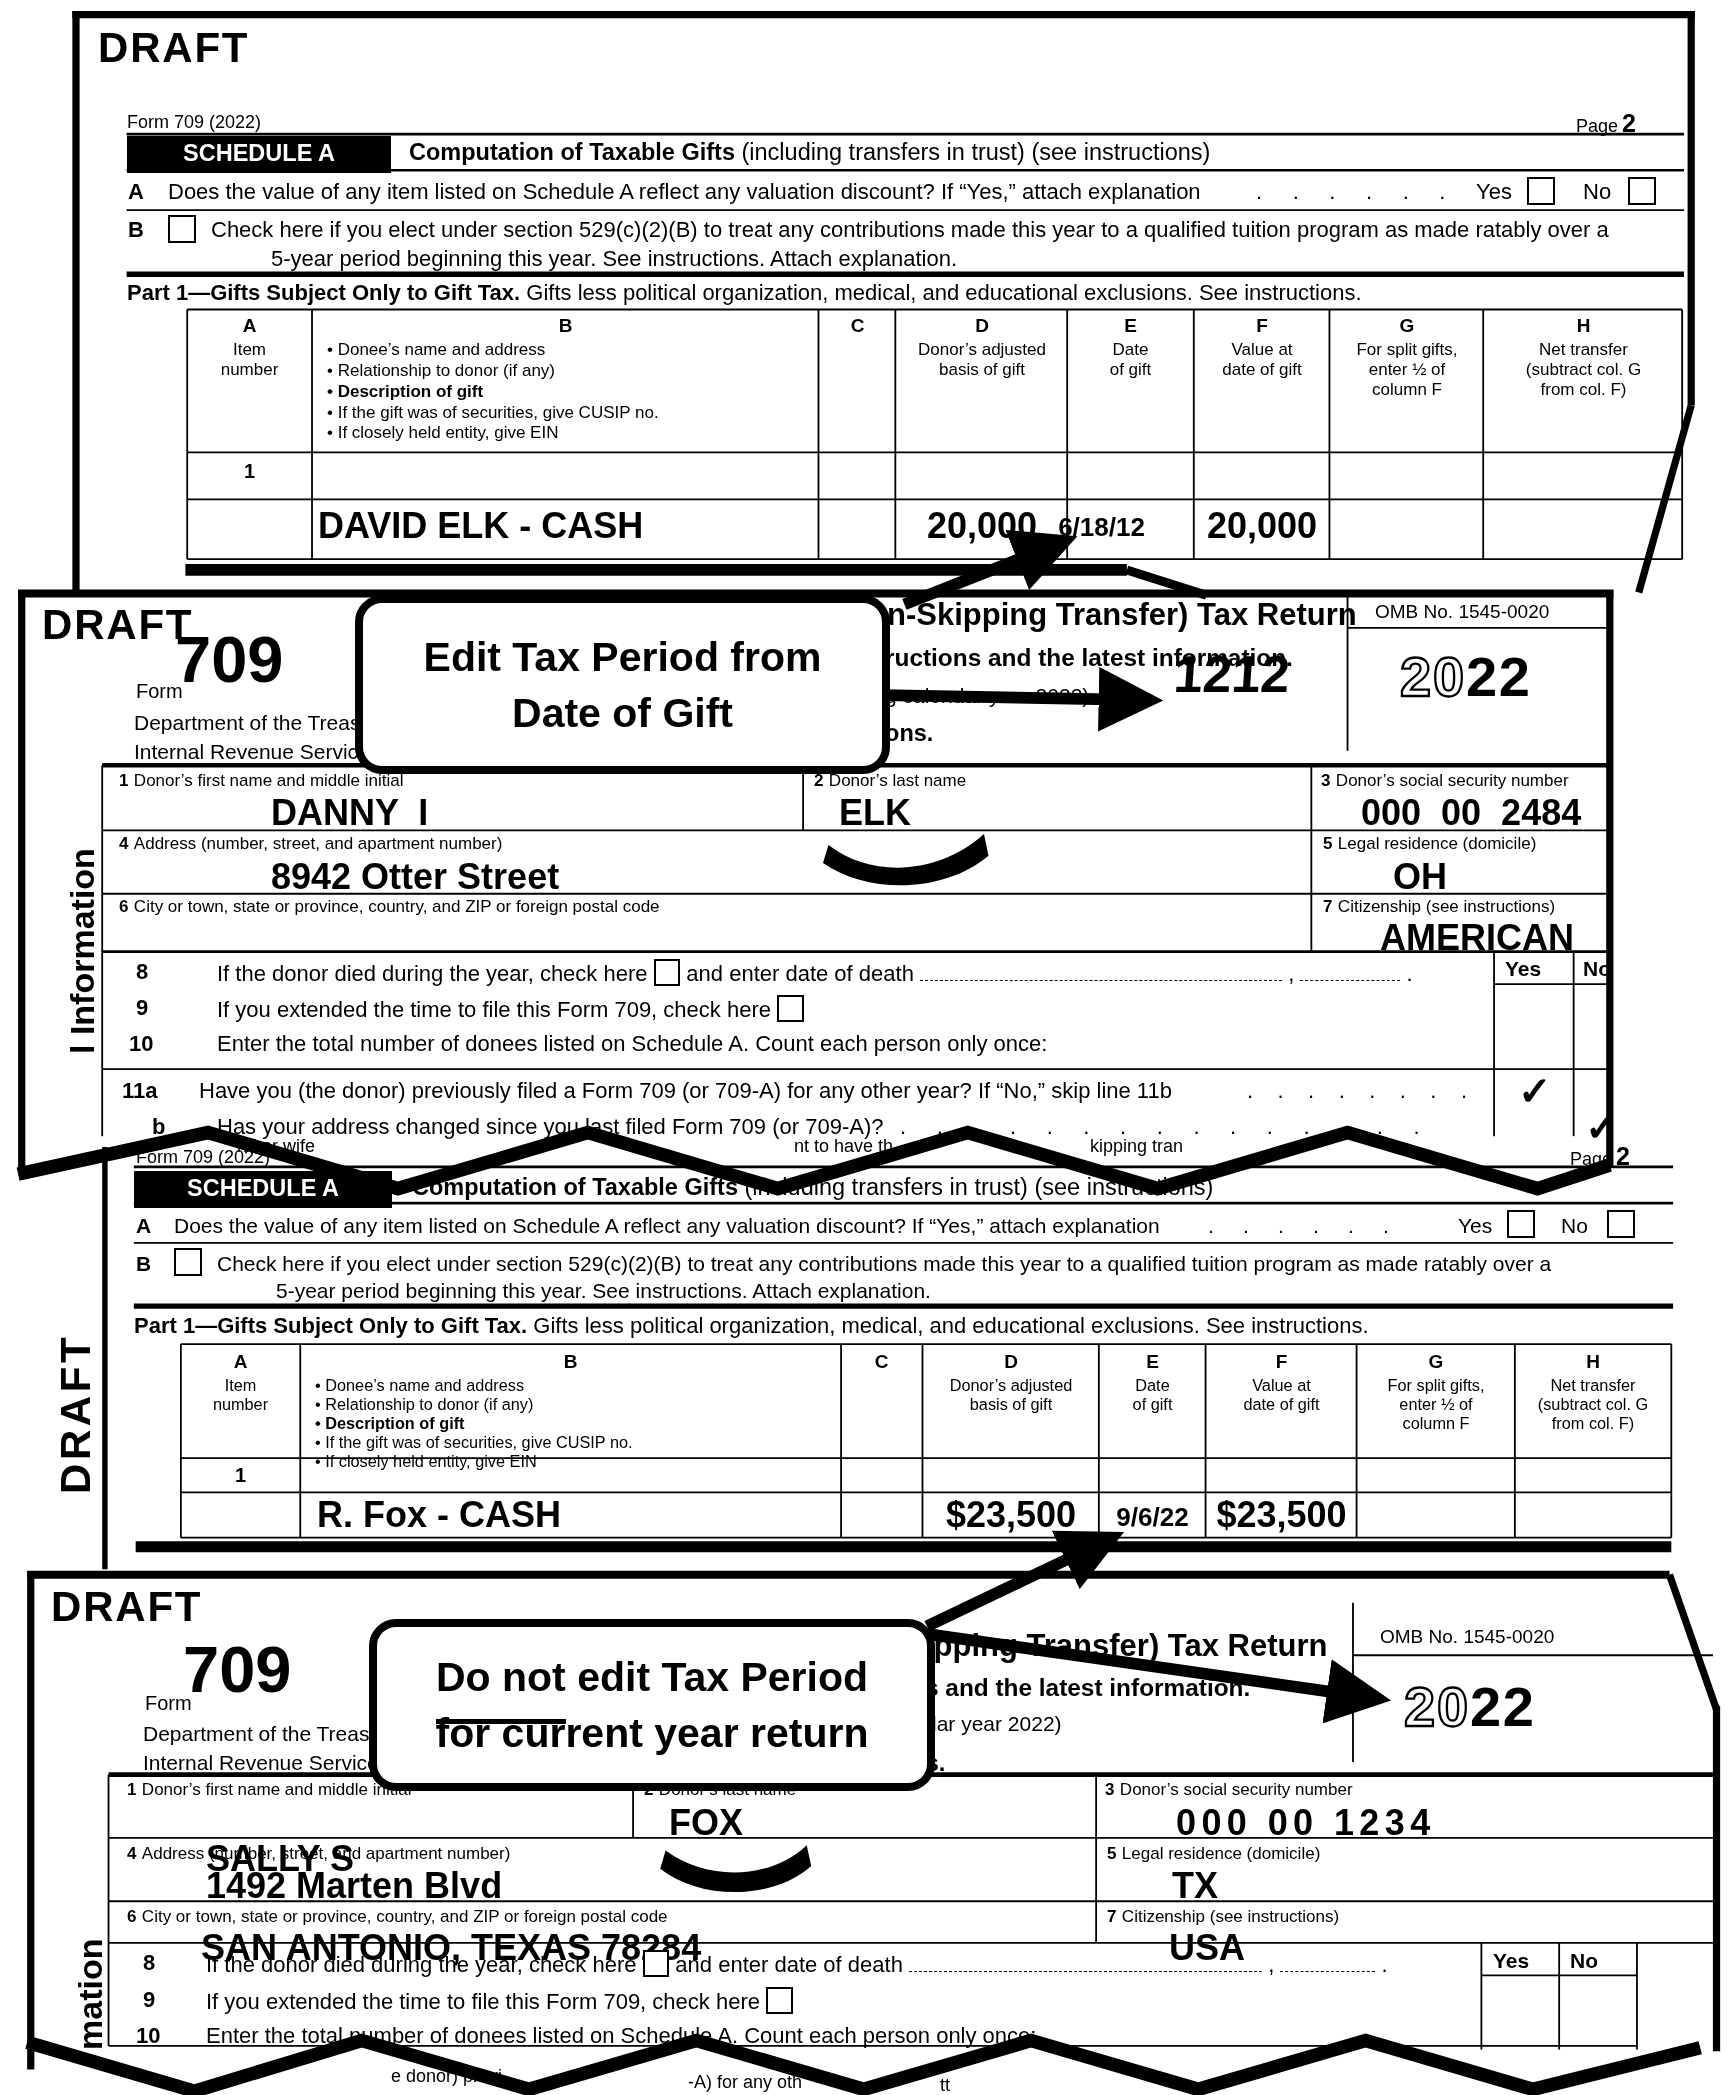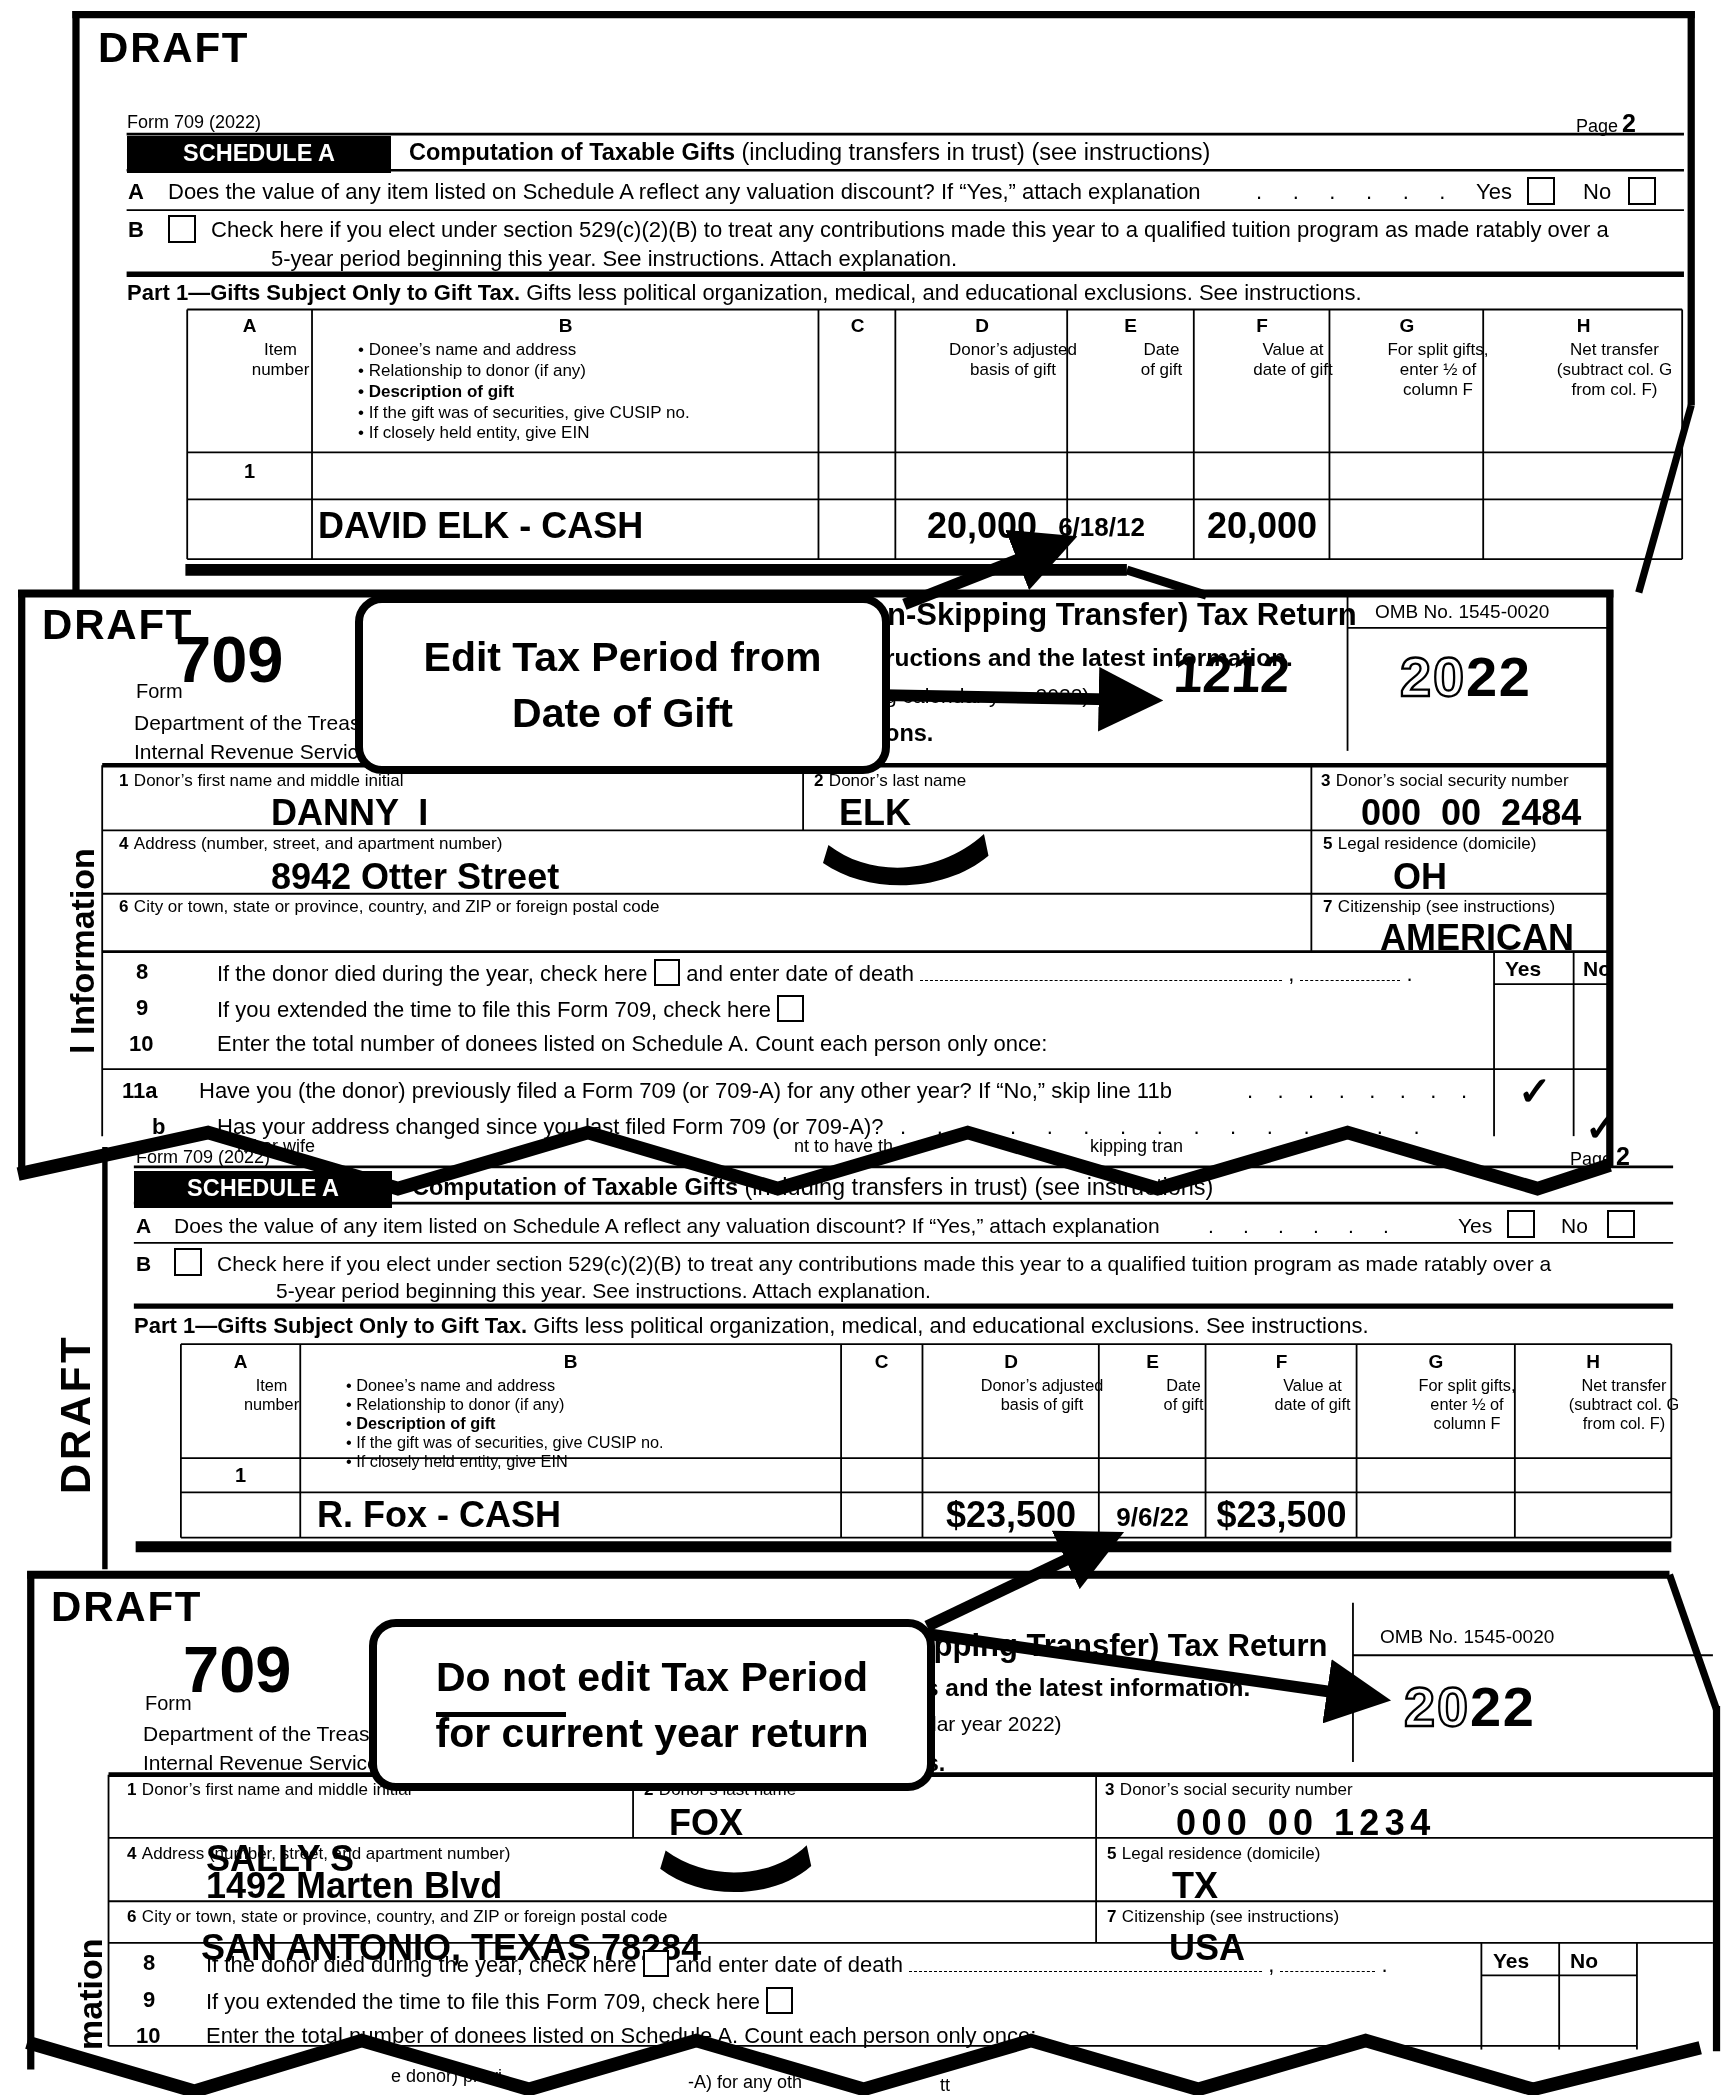--- a/index.html
+++ b/index.html
@@ -13,21 +13,21 @@
   .small{font-size:18px;}
   .fill{font-weight:bold;white-space:pre;}
   .v42{font-size:36px;}
   .v30{font-size:26px;}
   .cb{display:inline-block;width:22.6px;height:22.6px;border:2.7px solid #000;vertical-align:-4.5px;background:#fff;}
   .cbs{display:inline-block;width:23.5px;height:23.5px;border:2.7px solid #000;vertical-align:-5.4px;background:#fff;}
   .dots{white-space:pre;font-size:22px;}
   .dash{display:inline-block;border-bottom:1.8px dashed #000;height:16.3px;}
   .schedbar{background:#000;color:#fff;font-weight:bold;font-size:23.5px;text-align:center;padding-top:3.6px;}
   .bartitle{font-size:23.5px;}
-  .hdr{font-size:17px;text-align:center;line-height:20px;margin-left:31px;}
+  .hdr{font-size:17px;text-align:center;line-height:20px;}
   .hdrL{font-size:19px;font-weight:bold;text-align:center;}
   .cell{text-align:center;}
   .callout{position:absolute;border:8.1px solid #000;border-radius:27px;background:#fff;z-index:50;
            display:flex;flex-direction:column;align-items:center;justify-content:center;
            font-weight:bold;font-size:41px;line-height:56px;text-align:center;}
   .yearbox{font-size:56px;font-weight:bold;letter-spacing:1.8px;}
   .yearoutline{color:#fff;-webkit-text-stroke:2.3px #000;}
   .rot{transform:rotate(-90deg);transform-origin:0 0;}
   .overlay{position:absolute;left:0;top:0;z-index:40;pointer-events:none;}
   .frag{font-size:18px;white-space:nowrap;}
@@ -268,21 +268,21 @@
     <span class="cb"></span>
   </div>
   <div class="abs b txt" style="left:136px;top:2023px">10</div>
   <div class="abs txt" style="left:206px;top:2023px">Enter the total number of donees listed on Schedule A. Count each person only once:</div>
   <div class="abs rot b" style="left:71px;top:2050px;font-size:34px">mation</div>
   <div class="abs frag" style="left:391px;top:2066px">e donor) previ</div>
   <div class="abs frag" style="left:688px;top:2072px">-A) for any oth</div>
   <div class="abs frag" style="left:940px;top:2075px">tt</div>
 
   <div class="callout" style="left:369px;top:1619px;width:550px;height:156px">
-    <div><span style="border-bottom:5.4px solid #000;padding-bottom:12px">Do not</span><span> edit Tax Period</span></div>
+    <div><span style="border-bottom:5.4px solid #000;padding-bottom:19px">Do not</span><span> edit Tax Period</span></div>
     <div>for current year return</div>
   </div>
 
   <svg class="overlay" width="1731" height="2095" viewBox="0 0 1914 2316">
     <defs>
       <marker id="ah" viewBox="0 0 10 10" refX="8" refY="5" markerWidth="5.5" markerHeight="5.5" orient="auto-start-reverse">
         <path d="M0,0 L10,5 L0,10 z" fill="#000"></path>
       </marker>
     </defs>
 

